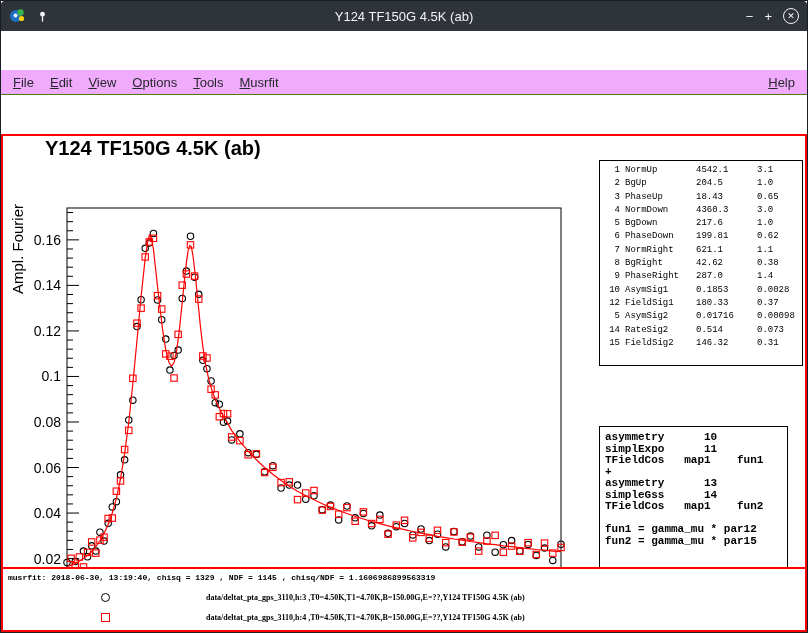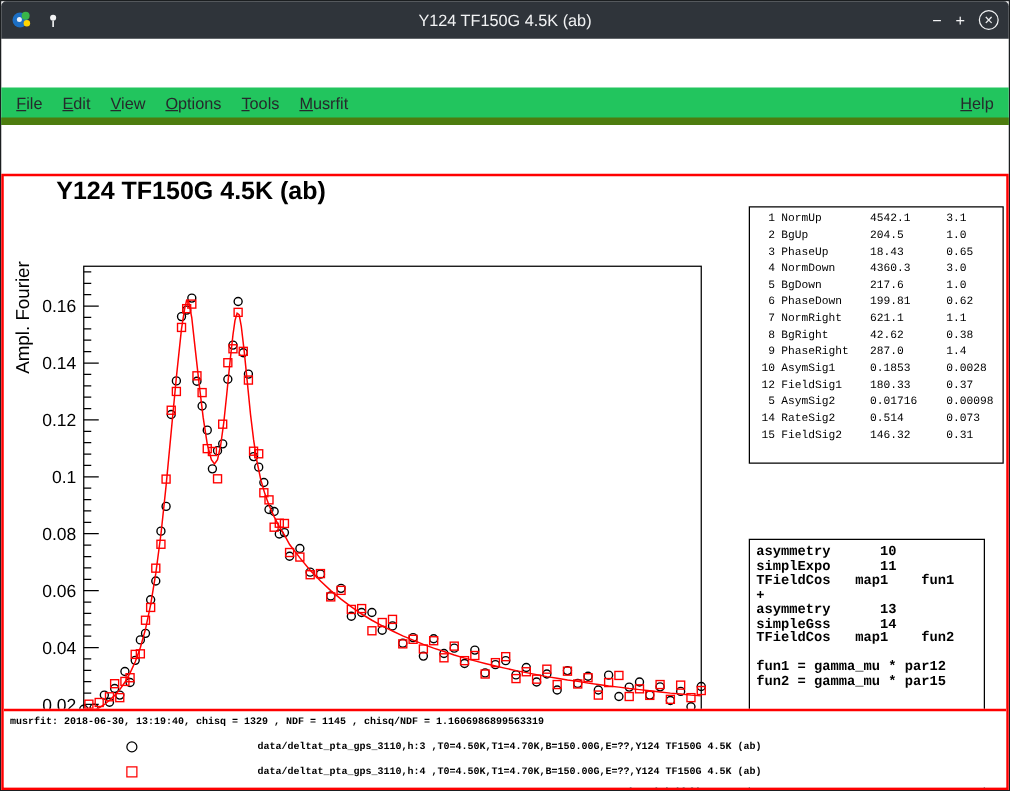--- a/index.html
+++ b/index.html
@@ -4,39 +4,39 @@
 <style>
   html,body{margin:0;padding:0;background:#777;}
   body{width:808px;height:633px;font-family:"Liberation Sans",sans-serif;}
   .window{width:808px;height:633px;box-sizing:border-box;border:1px solid #1b1e20;display:flex;flex-direction:column;background:#fff;gap:39px;}
   .titlebar{height:30px;background:#2f343a;display:flex;align-items:center;padding:0 8px;position:relative;flex:0 0 auto;border-radius:4px 4px 0 0;}
   .tb-icon{width:18px;height:18px;margin-right:6px;display:inline-flex;align-items:center;justify-content:center;}
   .tb-title{position:absolute;left:0;right:0;text-align:center;color:#f2f3f4;font-size:13px;pointer-events:none;}
   .tb-buttons{margin-left:auto;display:flex;align-items:center;gap:11px;z-index:1;}
   .tb-btn{color:#f2f3f4;font-size:13px;line-height:1;cursor:default;}
   .tb-close{border:1px solid #f2f3f4;border-radius:50%;width:14px;height:14px;display:flex;align-items:center;justify-content:center;font-size:9px;}
-  .menubar{height:24px;background:#22c55e;border-bottom:6px solid #4d7c0f;display:flex;align-items:center;padding:0 4px;font-size:13px;color:#26292c;flex:0 0 auto;}
+  .menubar{height:24px;background:#f0abfc;border-bottom:1px solid #4d7c0f;display:flex;align-items:center;padding:0 4px;font-size:13px;color:#26292c;flex:0 0 auto;}
   .menu-item{display:inline-block;padding:2px 8px;}
   .menu-item::first-letter{text-decoration:underline;}
   .menu-help{margin-left:auto;margin-right:0;}
   .canvas{position:relative;flex:1;border:2px solid #f00;background:#fff;overflow:hidden;}
   .plot-title{position:absolute;left:42px;top:1px;font-size:20px;font-weight:bold;color:#000;white-space:nowrap;}
   #plot-svg{position:absolute;left:0;top:0;}
   .param-box{position:absolute;left:596px;top:24px;width:204px;height:206px;border:1px solid #000;box-sizing:border-box;font-family:"Liberation Mono",monospace;font-size:9px;padding:3px 0 0 4px;overflow:hidden;}
   .prow{display:grid;grid-template-columns:16px 66px 56px auto;column-gap:5px;line-height:13.3px;}
   .pc0{text-align:right;}
   .theory-box{position:absolute;left:596px;top:290px;width:189px;height:224px;border:1px solid #000;box-sizing:border-box;margin:0;font-family:"Liberation Mono",monospace;font-size:11px;font-weight:bold;line-height:11.5px;padding:5px 0 0 5px;overflow:hidden;}
   .info-strip{position:absolute;left:0;right:0;bottom:0;height:61px;border-top:2px solid #f00;background:#fff;}
   .fit-info{position:absolute;left:5px;top:4px;font-family:"Liberation Mono",monospace;font-weight:bold;font-size:8px;white-space:nowrap;}
   .legend-row{position:absolute;left:98px;display:flex;align-items:center;}
   .legend-row.r1{top:24px;}
   .legend-row.r2{top:44px;}
   .lg-circle{width:7px;height:7px;border:1px solid #000;border-radius:50%;flex:0 0 auto;}
   .lg-square{width:7px;height:7px;border:1px solid #f00;flex:0 0 auto;}
-  .lg-label{margin-left:96px;font-family:Liberation Mono, monospace;font-weight:bold;font-size:8px;white-space:nowrap;}
+  .lg-label{margin-left:96px;font-family:Liberation Serif, serif;font-weight:bold;font-size:8px;white-space:nowrap;}
   .tk{font-family:"Liberation Sans",sans-serif;font-size:14px;fill:#000;}
   .at{font-family:"Liberation Sans",sans-serif;font-size:15px;fill:#000;}
 </style>
 </head>
 <body>
 
 <div class="window">
 
   <div class="titlebar">
     <span class="tb-icon">

